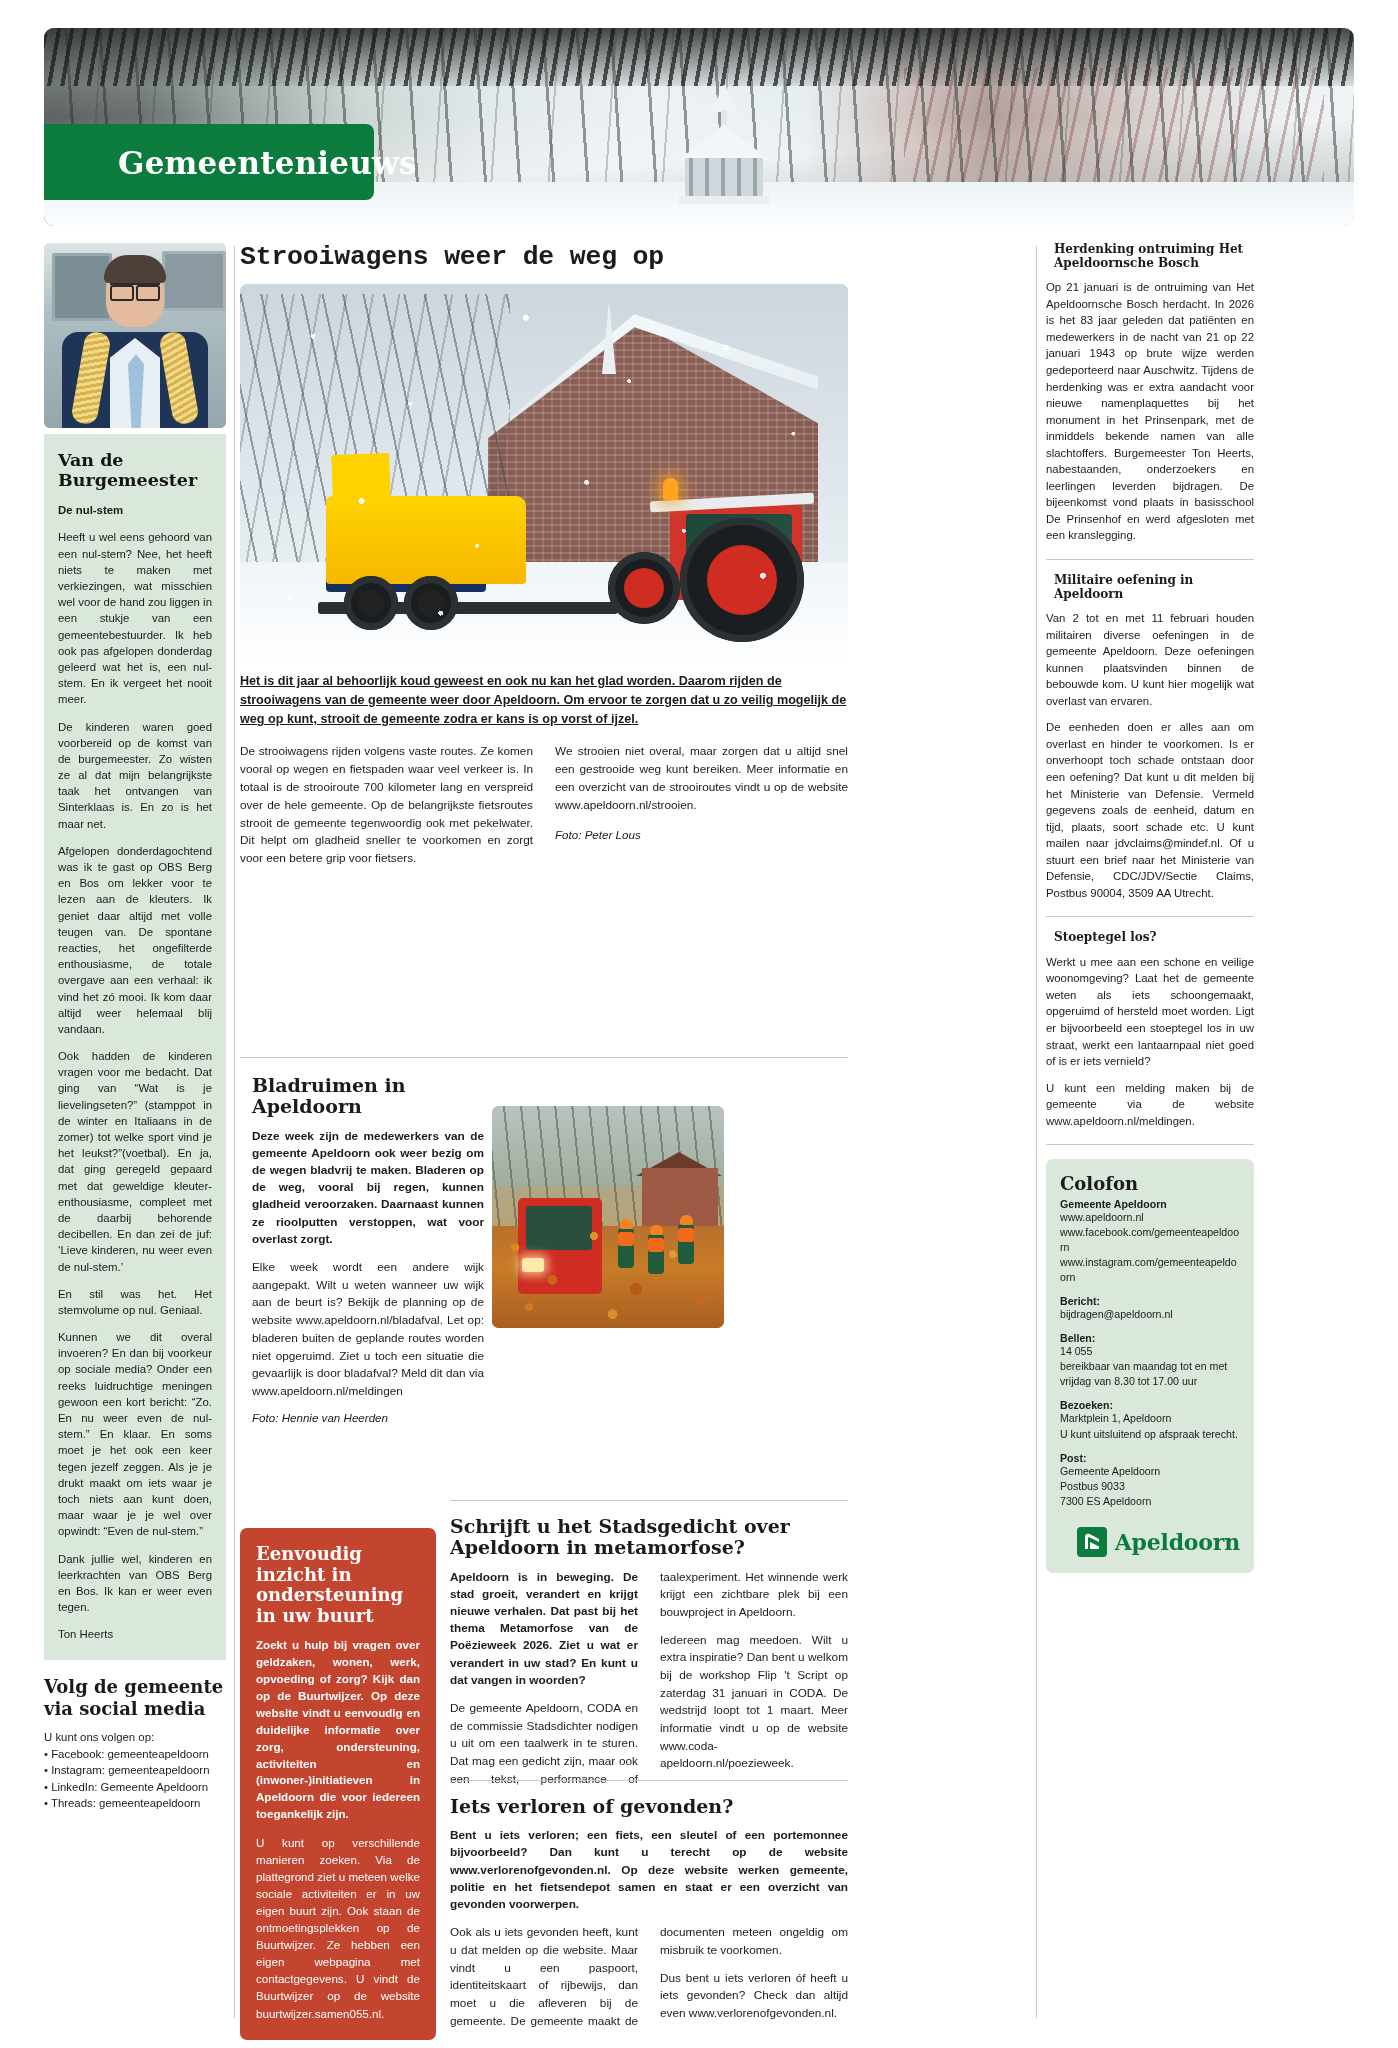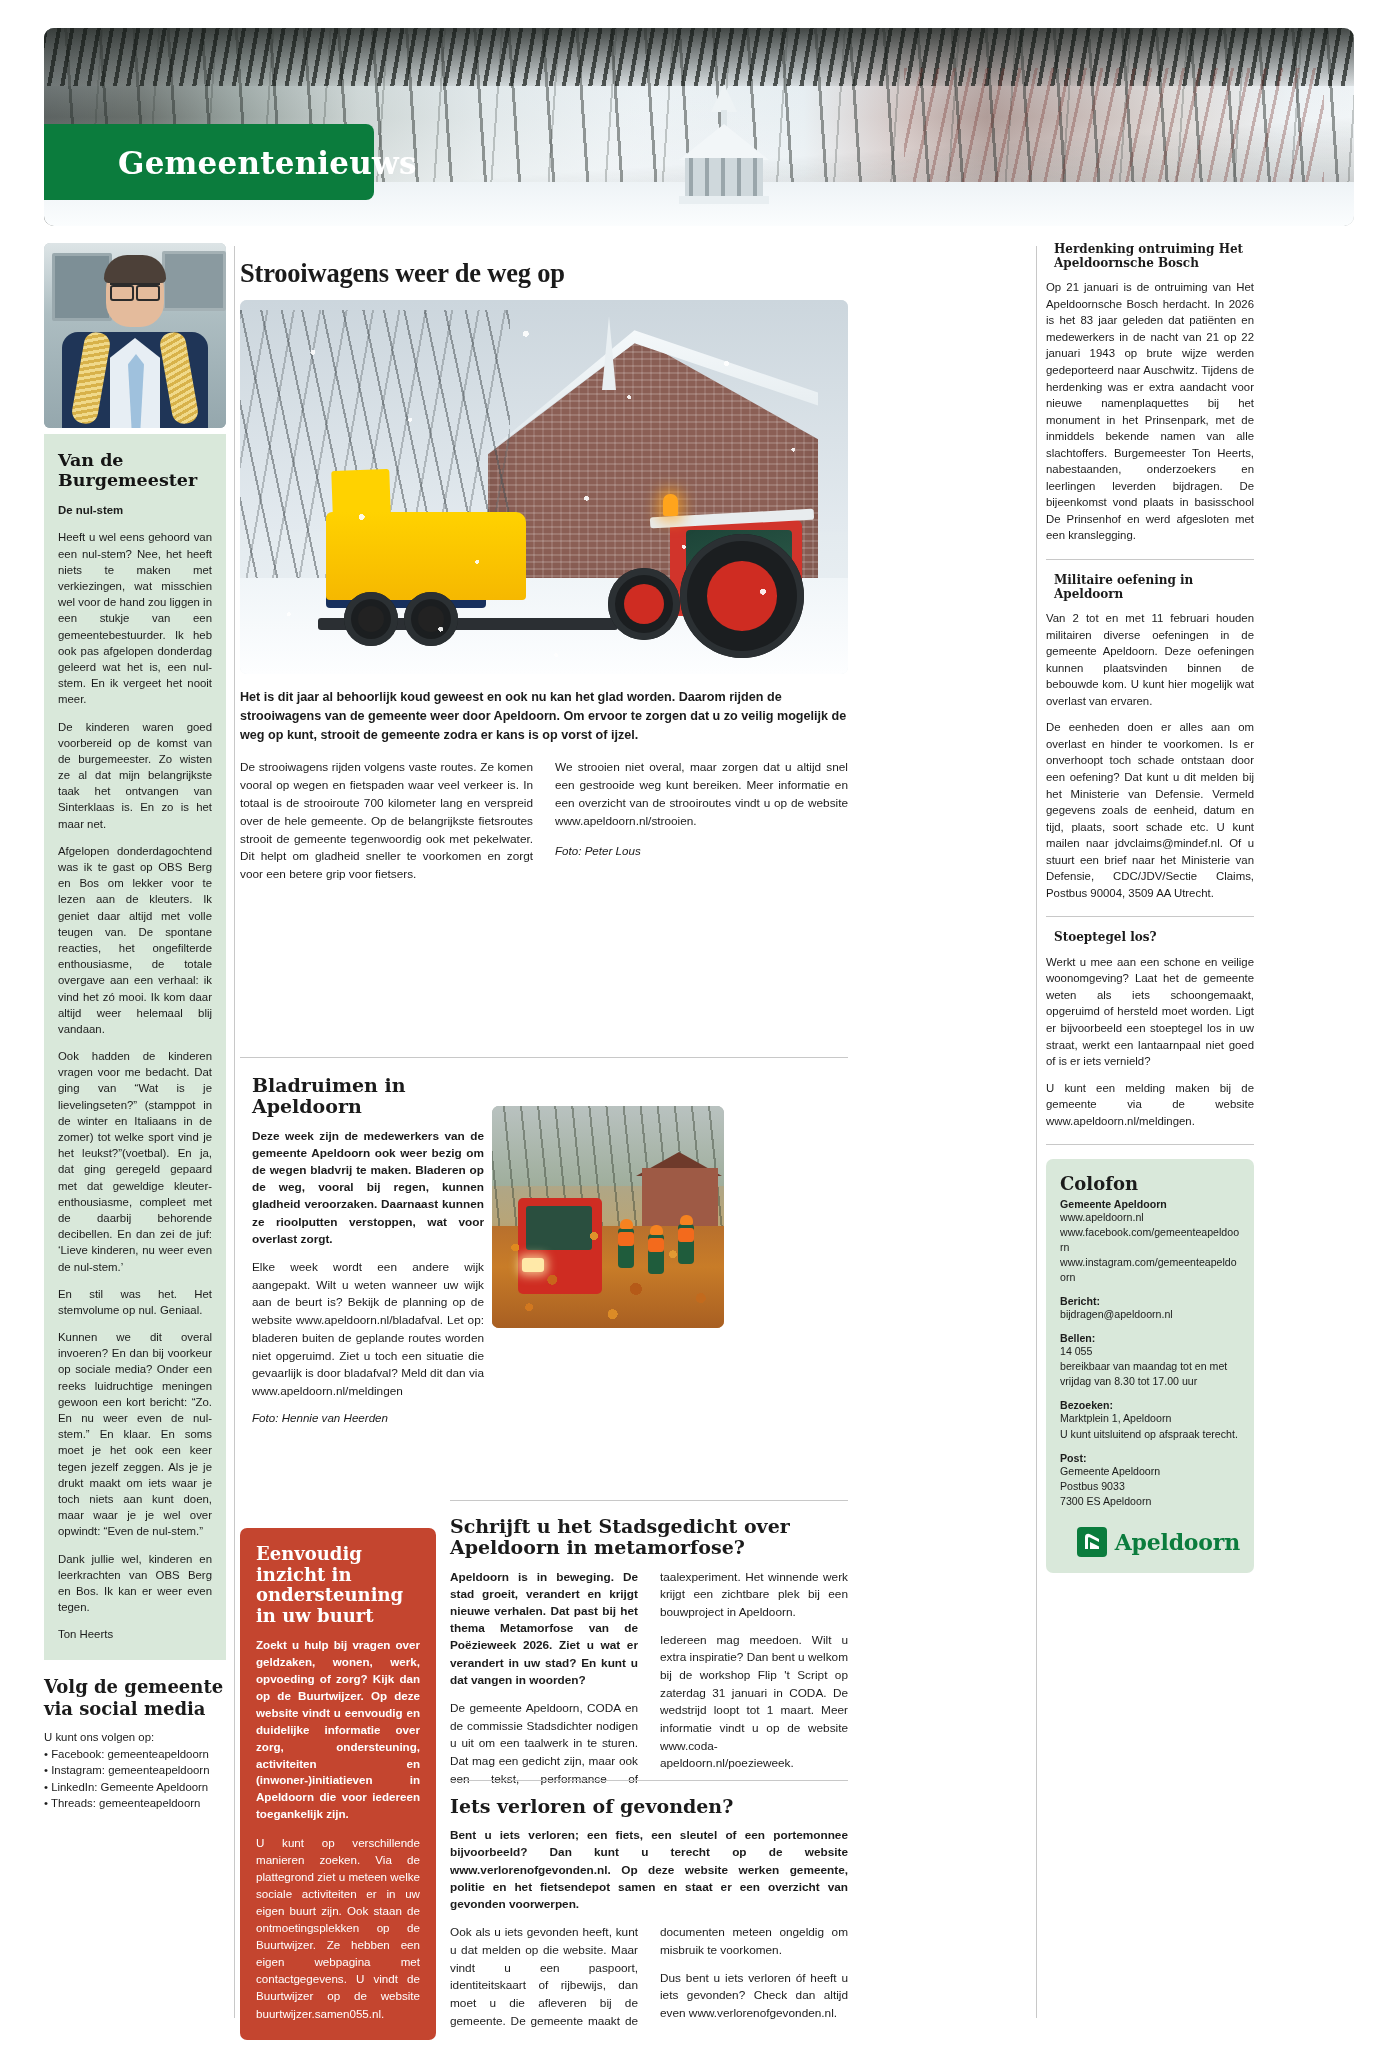--- a/index.html
+++ b/index.html
@@ -212,25 +212,25 @@
   .social-body li:before { content: "\2022  "; }
 
   
   .col-center {
     position: absolute;
     left: 240px;
     top: 243px;
     width: 608px;
   }
   .headline-main {
-    font-family: Liberation Serif, serif;
+    font-family: Liberation Mono, monospace;
     font-weight: 700;
     font-size: 26.5px;
     line-height: 1.1;
-    margin: 16px 0 12px 0;
+    margin: 0 0 12px 0;
     letter-spacing: -.2px;
   }
   .hero-photo {
     width: 608px;
     height: 374px;
     border-radius: 7px;
     overflow: hidden;
     position: relative;
     background: linear-gradient(180deg,#cfd9e0 0%,#dfe7ec 46%,#eef3f6 100%);
   }
@@ -320,20 +320,21 @@
   .wheel-big { right: 44px; bottom: 16px; width: 124px; height: 124px; }
   .wheel-mid { right: 168px; bottom: 34px; width: 72px; height: 72px; }
   .wheel-t1  { left: 104px; bottom: 28px; width: 54px; height: 54px; }
   .wheel-t2  { left: 164px; bottom: 28px; width: 54px; height: 54px; }
 
   .photo-caption-lead {
     font-weight: 700;
     font-size: 12.6px;
     line-height: 1.5;
     margin: 14px 0 0 0;
+    text-decoration: underline;
   }
   .two-col-body {
     column-count: 2;
     column-gap: 22px;
     font-size: 11.8px;
     line-height: 1.52;
     text-align: justify;
     hyphens: auto;
     margin-top: 14px;
   }

